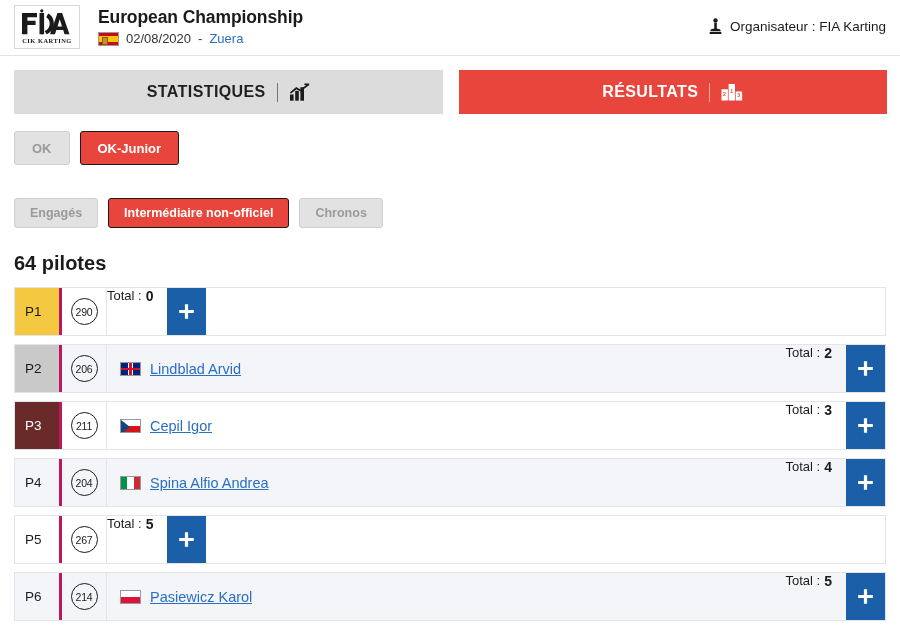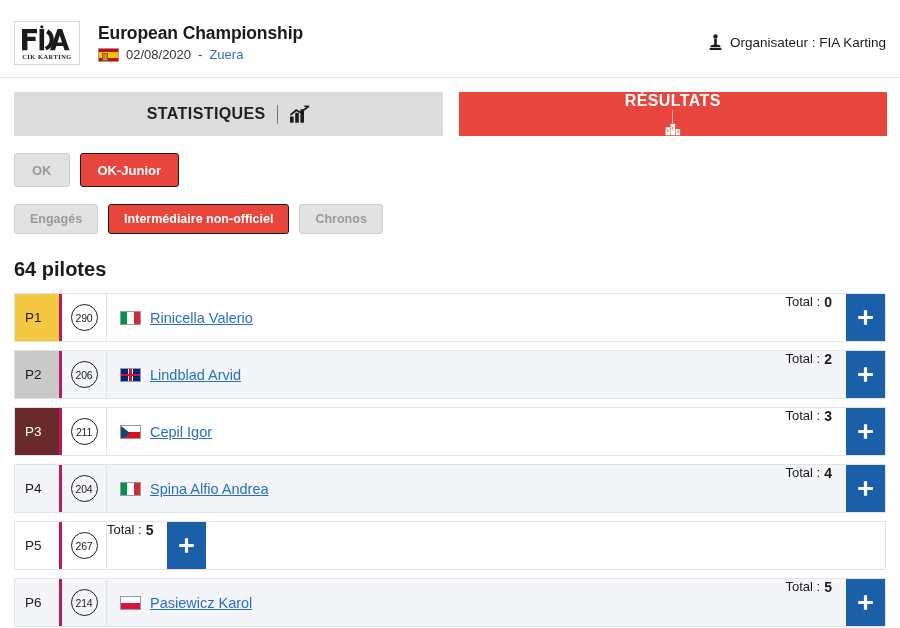--- a/index.html
+++ b/index.html
@@ -10,22 +10,21 @@
     font-family: "Liberation Sans", sans-serif;
     overflow: hidden;
   }
   .page { width: 900px; height: 628px; position: relative; background:#fff; }
 
   
   .header {
     display: flex; align-items: center;
     padding: 7px 14px 9px 14px;
     border-bottom: 1px solid #e3e3e3;
-    height: 68px;
-    margin-top: 10px;
+    height: 56px;
   }
   .logo-box {
     width: 66px; height: 44px;
     border: 1px solid #d8d8d8;
     background: #fff;
     display: flex; align-items: center; justify-content: center;
     flex: 0 0 auto;
     margin-right: 18px;
   }
   .logo-svg { display:block; }
@@ -63,21 +62,21 @@
     margin: 14px 13px 0 14px;
   }
   .tab {
     flex: 1 1 50%;
     height: 44px;
     display: flex; align-items: center; justify-content: center; gap: 0px;
     font-size: 16px; font-weight: bold; letter-spacing: 0.4px;
     cursor: pointer; user-select: none;
   }
   .tab-inactive { background: #dcdcdc; color: #1f1f1f; }
-  .tab-active { background: #e8463c; color: #ffffff; flex-direction: column; }
+  .tab-active { background: #e8463c; color: #ffffff; }
   .tab-sep {
     display:inline-block; width:1px; height:19px; margin: 0 11px;
     background: currentColor; opacity:.55;
   }
   .tab-ico { display:block; }
 
   
   .filters-1 { display:flex; gap: 10px; margin: 17px 14px 0 14px; }
   .filters-2 { display:flex; gap: 10px; margin: 17px 14px 0 14px; }
   .btn {
@@ -85,21 +84,21 @@
     display:flex; align-items:center; justify-content:center;
     cursor: pointer; user-select:none; white-space:nowrap;
   }
   .btn-off {
     background: #e2e2e2; color: #9a9a9a; border: 1px solid #cfcfcf;
   }
   .btn-on {
     background: #e8463c; color: #ffffff; border: 1px solid #1b1b1b;
   }
   .h-cat { height: 34px; padding: 12px 17px; }
-  .h-sub { height: 30px; padding: 0 15px; font-size: 12.5px; }
+  .h-sub { height: 30px; padding: 0 15px; font-size: 12.5px; margin-top: 16px; }
 
   
   .pilot-count {
     margin: 24px 14px 12px 14px;
     font-size: 20px; font-weight: bold; color: #1b1b1b;
   }
 
   
   .list { margin: 0 14px; }
   .row {
@@ -272,24 +271,20 @@
   </div>
 
   <div class="pilot-count">64 pilotes</div>
 
   <div class="list" id="results-list">
       <div class="row">
         <div class="pos gold">P1</div>
         <div class="num-cell">
           <div class="num-circle">290</div>
         </div>
-        <div class="driver-cell">
-          <span class="flag flag-it"></span>
-          <a class="driver-name" href="#">Rinicella Valerio</a>
-        </div>
         <div class="total-cell">
           <span>Total :</span>
           <b>0</b>
         </div>
         <div class="add-btn">
           <svg class="plus-svg" width="17" height="17" viewBox="0 0 17 17">
             <path d="M6.9 1.2 h3.2 v5.7 h5.7 v3.2 h-5.7 v5.7 h-3.2 v-5.7 h-5.7 v-3.2 h5.7 z" fill="#ffffff"></path>
           </svg>
         </div>
       </div>

